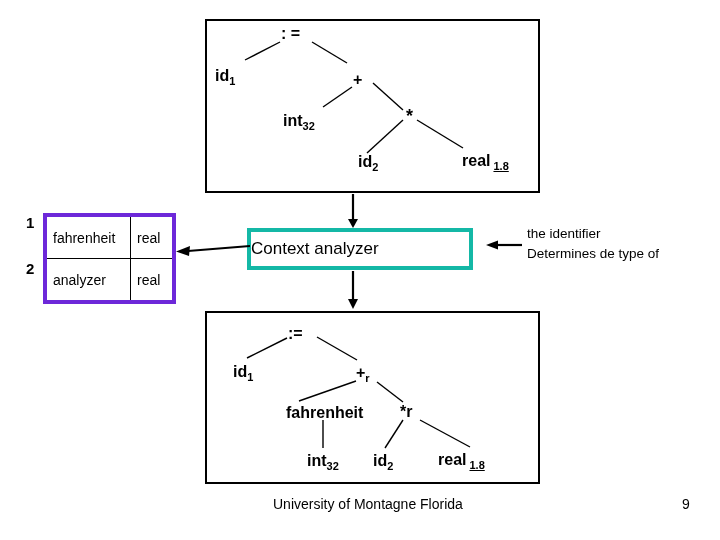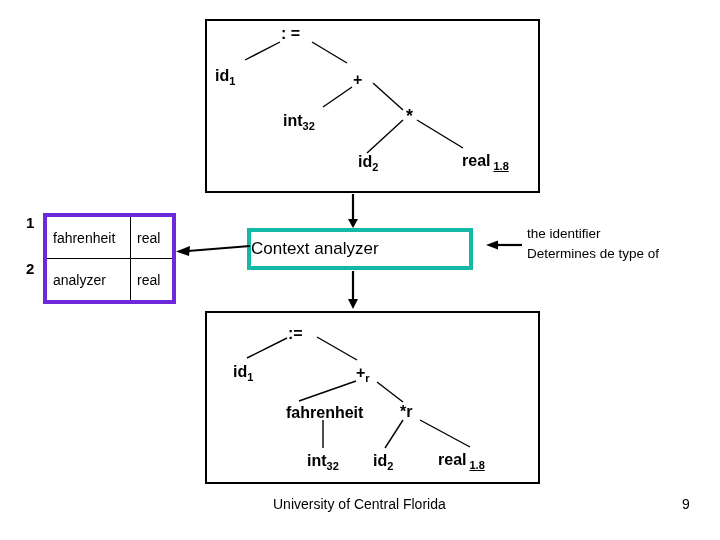--- a/index.html
+++ b/index.html
@@ -119,16 +119,16 @@
       <polygon points="348,299 358,299 353,309" stroke="none"></polygon>
 
       <line x1="250" y1="246" x2="188" y2="251"></line>
       <polygon points="176,251.5 190,246 189,256" stroke="none"></polygon>
 
       <line x1="522" y1="245" x2="497" y2="245"></line>
       <polygon points="486,245 498,240.5 498,249.5" stroke="none"></polygon>
     </g>
   </svg>
 
-  <div class="footer-item" style="left:273px; top:496px;">University of Central Florida</div>
+  <div class="footer-item" style="left:273px; top:496px;">University of Montagne Florida</div>
   <div class="footer-item" style="left:682px; top:496px;">9</div>
 
 </div>
 
 </body></html>

